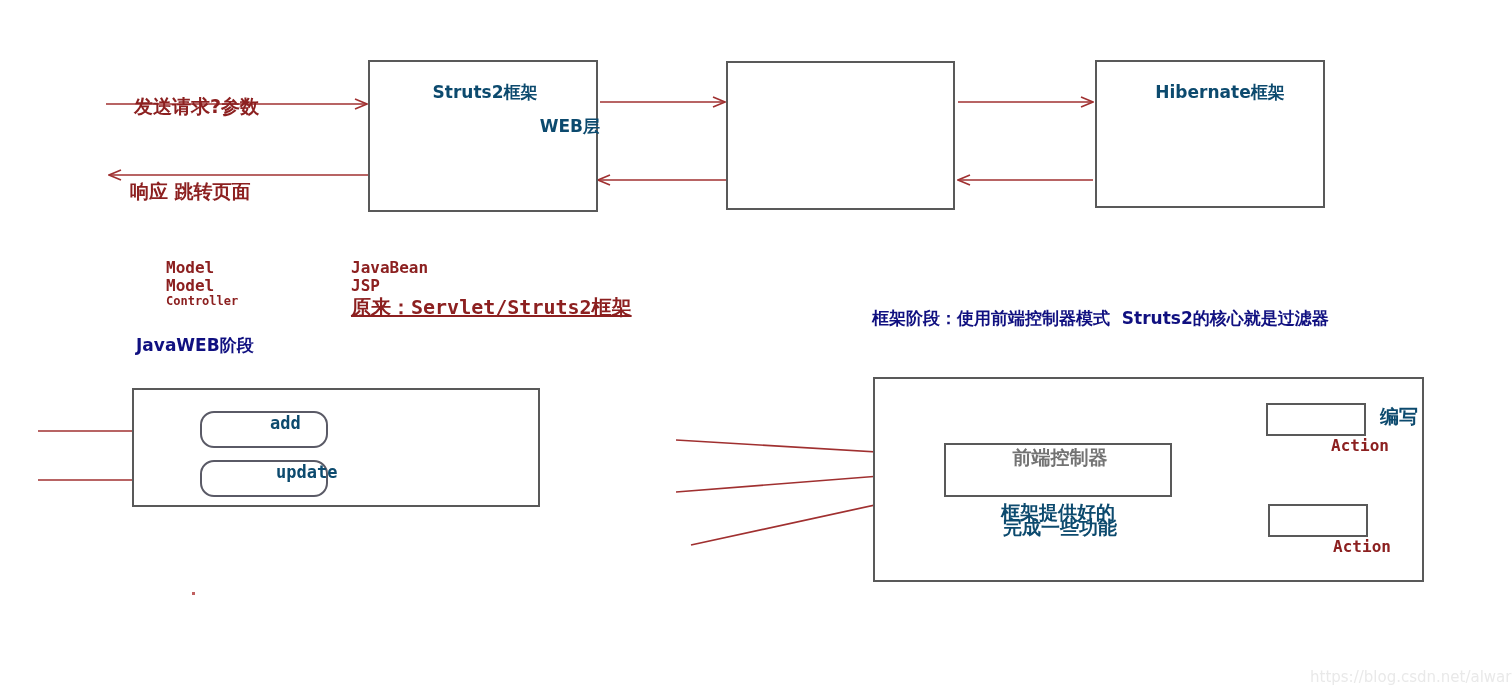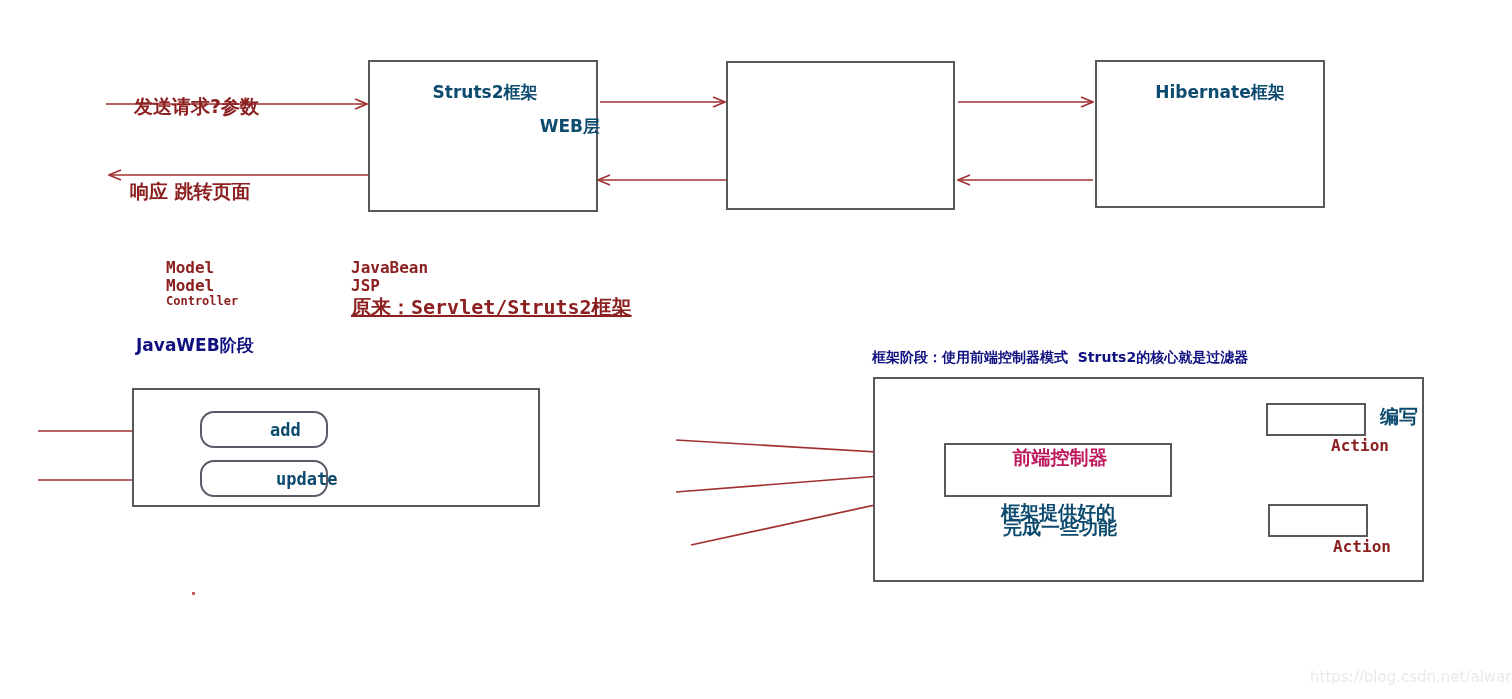--- a/index.html
+++ b/index.html
@@ -31,40 +31,39 @@
     background: #ffffff;
     border: 2px solid #595959;
   }
   .rbox {
     position: absolute;
     box-sizing: border-box;
     background: #ffffff;
     border: 2px solid #5a5a66;
     border-radius: 14px;
     display: flex;
-    align-items: center;
     justify-content: flex-start;
   }
   .txt {
     position: absolute;
     white-space: pre;
     line-height: 1.05;
   }
   .mono {
     font-family: "DejaVu Sans Mono", "Liberation Mono", monospace;
     font-weight: bold;
     padding-left: 42px;
   }
   .sans {
     font-family: "DejaVu Sans", "Liberation Sans", sans-serif;
     font-weight: bold;
   }
   .blue  { color: #0c4a6e; }
   .dred  { color: #8c2020; margin-top: 25px; }
-  .red   { color: #be185d; }
+  .red   { color: #737373; }
   .navy  { color: #101080; }
   .watermark {
     position: absolute;
     color: #e9e9e9;
     font-family: "DejaVu Sans", "Liberation Sans", sans-serif;
     font-size: 15px;
     white-space: pre;
   }
 </style>
 </head>
@@ -146,21 +145,21 @@
   <div class="rbox" style="left:200px; top:411px; width:128px; height:37px;">
     <span class="mono blue" style="font-size:17px; margin-left:26px;">add</span>
   </div>
 
   <div class="rbox" style="left:200px; top:460px; width:128px; height:37px;">
     <span class="mono blue" style="font-size:17px; margin-left:32px;">update</span>
   </div>
 
   <div style="position:absolute; left:192px; top:592px; width:3px; height:3px; background:#c06060;"></div>
 
-  <div class="txt sans navy" style="left:872px; top:350px; font-size:14px;">框架阶段：使用前端控制器模式  Struts2的核心就是过滤器</div>
+  <div class="txt sans navy" style="left:872px; top:310px; font-size:17px;">框架阶段：使用前端控制器模式  Struts2的核心就是过滤器</div>
 
   <div class="box" style="left:873px; top:377px; width:551px; height:205px;"></div>
 
   <div class="box" style="left:944px; top:443px; width:228px; height:54px;">
     <div class="txt sans red" style="left:0; top:3px; width:228px; text-align:center; font-size:19px;">前端控制器</div>
     <div class="txt sans blue" style="left:0; top:27px; width:228px; text-align:center; font-size:19px;margin-top:46px;">完成一些功能</div>
   </div>
 
   <div class="txt sans blue" style="left:944px; top:503px; width:228px; text-align:center; font-size:19px;">框架提供好的</div>
 

